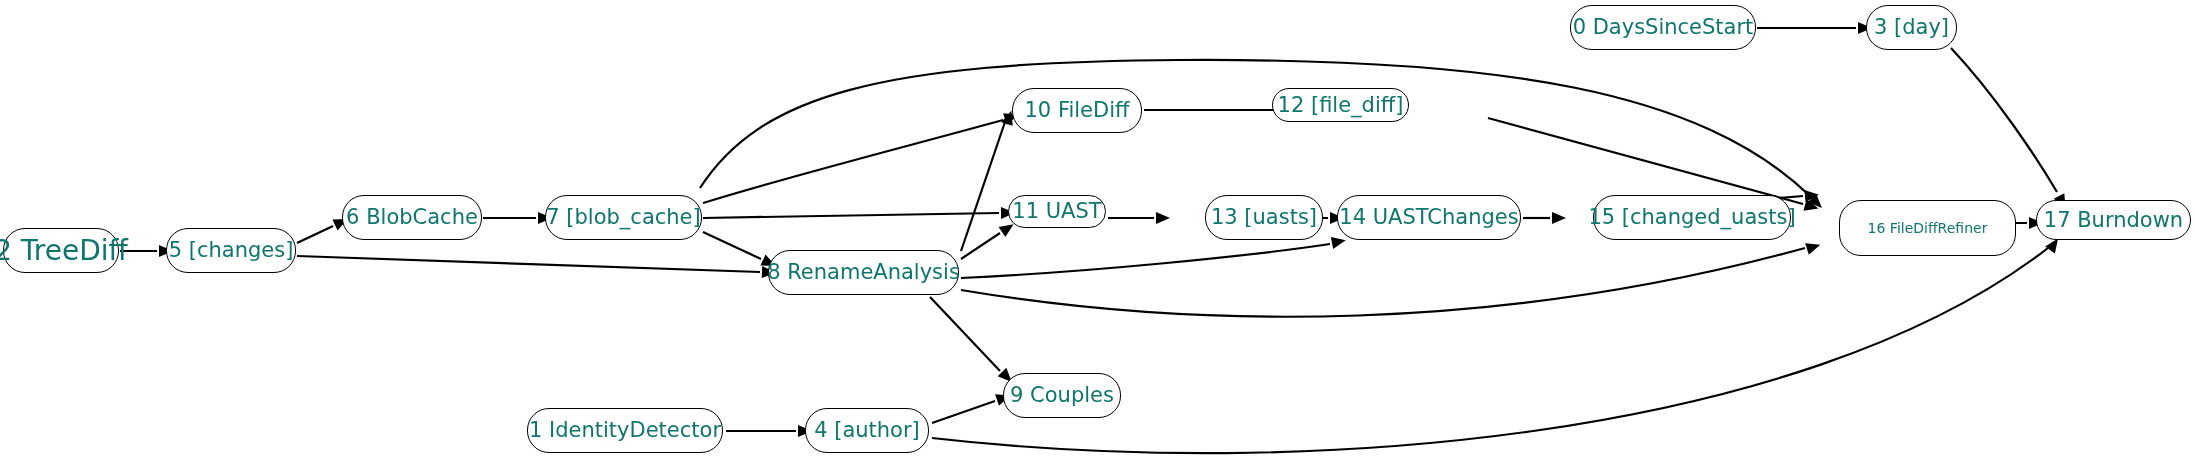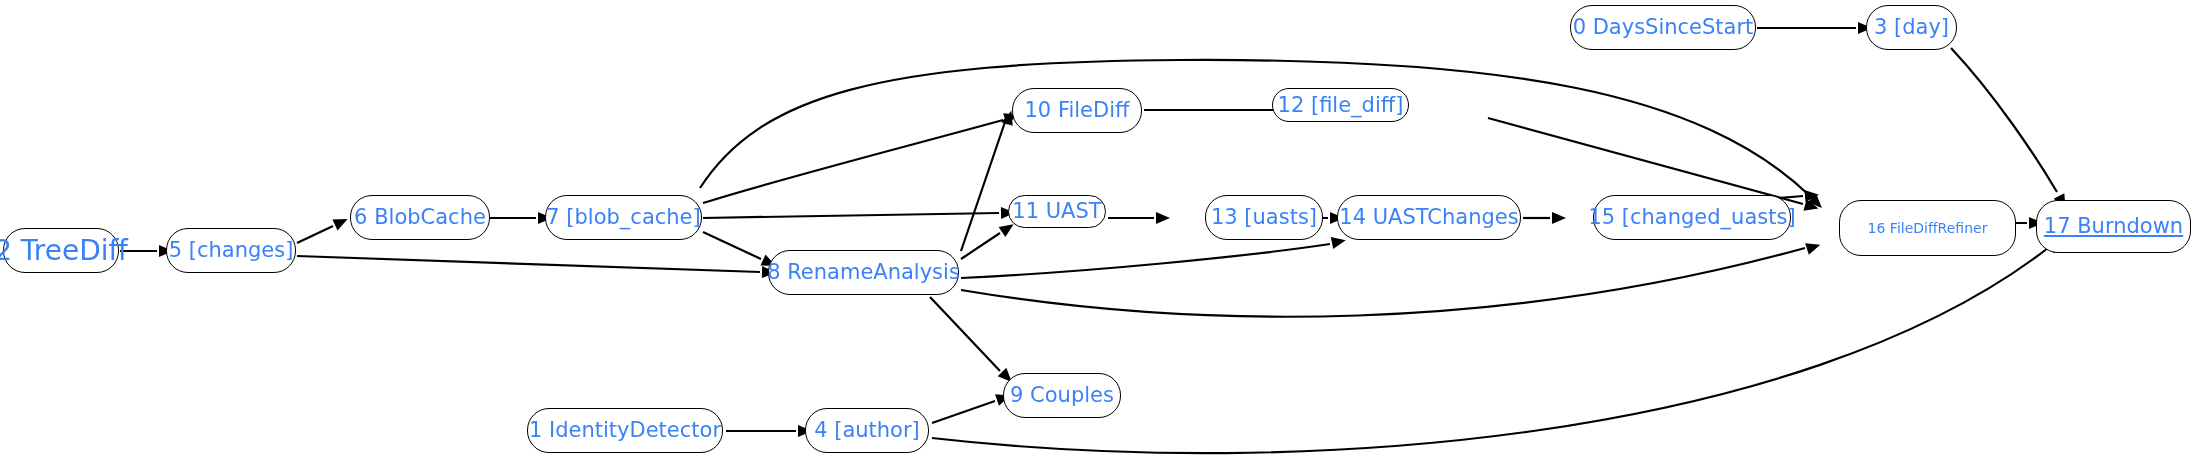--- a/index.html
+++ b/index.html
@@ -1,21 +1,21 @@
 <!DOCTYPE html>
 <html><head>
 <meta charset="utf-8">
 <style>
   html,body{margin:0;padding:0;background:#ffffff;}
   body{font-family:"DejaVu Sans","Liberation Sans",sans-serif;}
   #canvas{position:relative;width:2195px;height:464px;background:#ffffff;overflow:hidden;}
   #edges{position:absolute;left:0;top:0;width:2195px;height:464px;}
   .node{position:absolute;box-sizing:border-box;border:1.6px solid #000;border-radius:22px;
         background:#fff;display:flex;align-items:center;justify-content:center;
-        color:#3b82f6;white-space:nowrap;line-height:1;}
+        color:#0f766e;white-space:nowrap;line-height:1;}
   .node span{display:block;padding:0 2px;}
 </style>
 </head>
 <body>
 
 <div id="canvas">
 
   <svg id="edges" viewBox="0 0 2195 464" xmlns="http://www.w3.org/2000/svg">
     <g id="edge-paths" fill="none" stroke="#000000" stroke-width="2.2">
         <path d="M1757,28 L1856,28"></path>
@@ -79,42 +79,42 @@
       </div>
       <div class="node" style="left: 1866px; top: 5px; width: 91px; height: 45px; font-size: 21px; background: rgb(255, 255, 255); border-color: rgb(0, 0, 0);">
         <span>3 [day]</span>
       </div>
       <div class="node" style="left: 1012px; top: 88px; width: 130px; height: 45px; font-size: 21px; background: rgb(255, 255, 255); border-color: rgb(0, 0, 0);">
         <span>10 FileDiff</span>
       </div>
       <div class="node" style="left: 1272px; top: 88px; width: 137px; height: 34px; font-size: 21px; background: rgb(255, 255, 255); border-color: rgb(0, 0, 0);">
         <span>12 [file_diff]</span>
       </div>
-      <div class="node" style="left: 350px; top: 195px; width: 140px; height: 45px; font-size: 21px; background: rgb(255, 255, 255); border-color: rgb(0, 0, 0);">
+      <div class="node" style="left: 342px; top: 195px; width: 140px; height: 45px; font-size: 21px; background: rgb(255, 255, 255); border-color: rgb(0, 0, 0);">
         <span>6 BlobCache</span>
       </div>
       <div class="node" style="left: 545px; top: 195px; width: 157px; height: 45px; font-size: 21px; background: rgb(255, 255, 255); border-color: rgb(0, 0, 0);">
         <span>7 [blob_cache]</span>
       </div>
       <div class="node" style="left: 1008px; top: 195px; width: 98px; height: 33px; font-size: 21px; background: rgb(255, 255, 255); border-color: rgb(0, 0, 0);">
         <span>11 UAST</span>
       </div>
       <div class="node" style="left: 1163px; top: 195px; width: 118px; height: 45px; font-size: 21px; background: rgb(255, 255, 255); border-color: rgb(0, 0, 0); margin-left: 42px;">
         <span>13 [uasts]</span>
       </div>
       <div class="node" style="left: 1337px; top: 195px; width: 184px; height: 45px; font-size: 21px; background: rgb(255, 255, 255); border-color: rgb(0, 0, 0);">
         <span>14 UASTChanges</span>
       </div>
       <div class="node" style="left: 1559px; top: 195px; width: 198px; height: 45px; font-size: 21px; background: rgb(255, 255, 255); border-color: rgb(0, 0, 0); margin-left: 34px;">
         <span>15 [changed_uasts]</span>
       </div>
       <div class="node" style="left: 1812px; top: 200px; width: 177px; height: 56px; font-size: 14px; background: rgb(255, 255, 255); border-color: rgb(0, 0, 0); margin-left: 27px;">
         <span>16 FileDiffRefiner</span>
       </div>
-      <div class="node" style="left: 2036px; top: 200px; width: 155px; height: 53px; font-size: 21px; background: rgb(255, 255, 255); border-color: rgb(0, 0, 0); text-decoration: underline;">
+      <div class="node" style="left: 2036px; top: 200px; width: 155px; height: 40px; font-size: 21px; background: rgb(255, 255, 255); border-color: rgb(0, 0, 0);">
         <span>17 Burndown</span>
       </div>
       <div class="node" style="left: 3px; top: 228px; width: 116px; height: 45px; font-size: 28px; background: rgb(255, 255, 255); border-color: rgb(0, 0, 0);">
         <span>2 TreeDiff</span>
       </div>
       <div class="node" style="left: 166px; top: 228px; width: 130px; height: 45px; font-size: 21px; background: rgb(255, 255, 255); border-color: rgb(0, 0, 0);">
         <span>5 [changes]</span>
       </div>
       <div class="node" style="left: 768px; top: 250px; width: 191px; height: 45px; font-size: 21px; background: rgb(255, 255, 255); border-color: rgb(0, 0, 0);">
         <span>8 RenameAnalysis</span>

